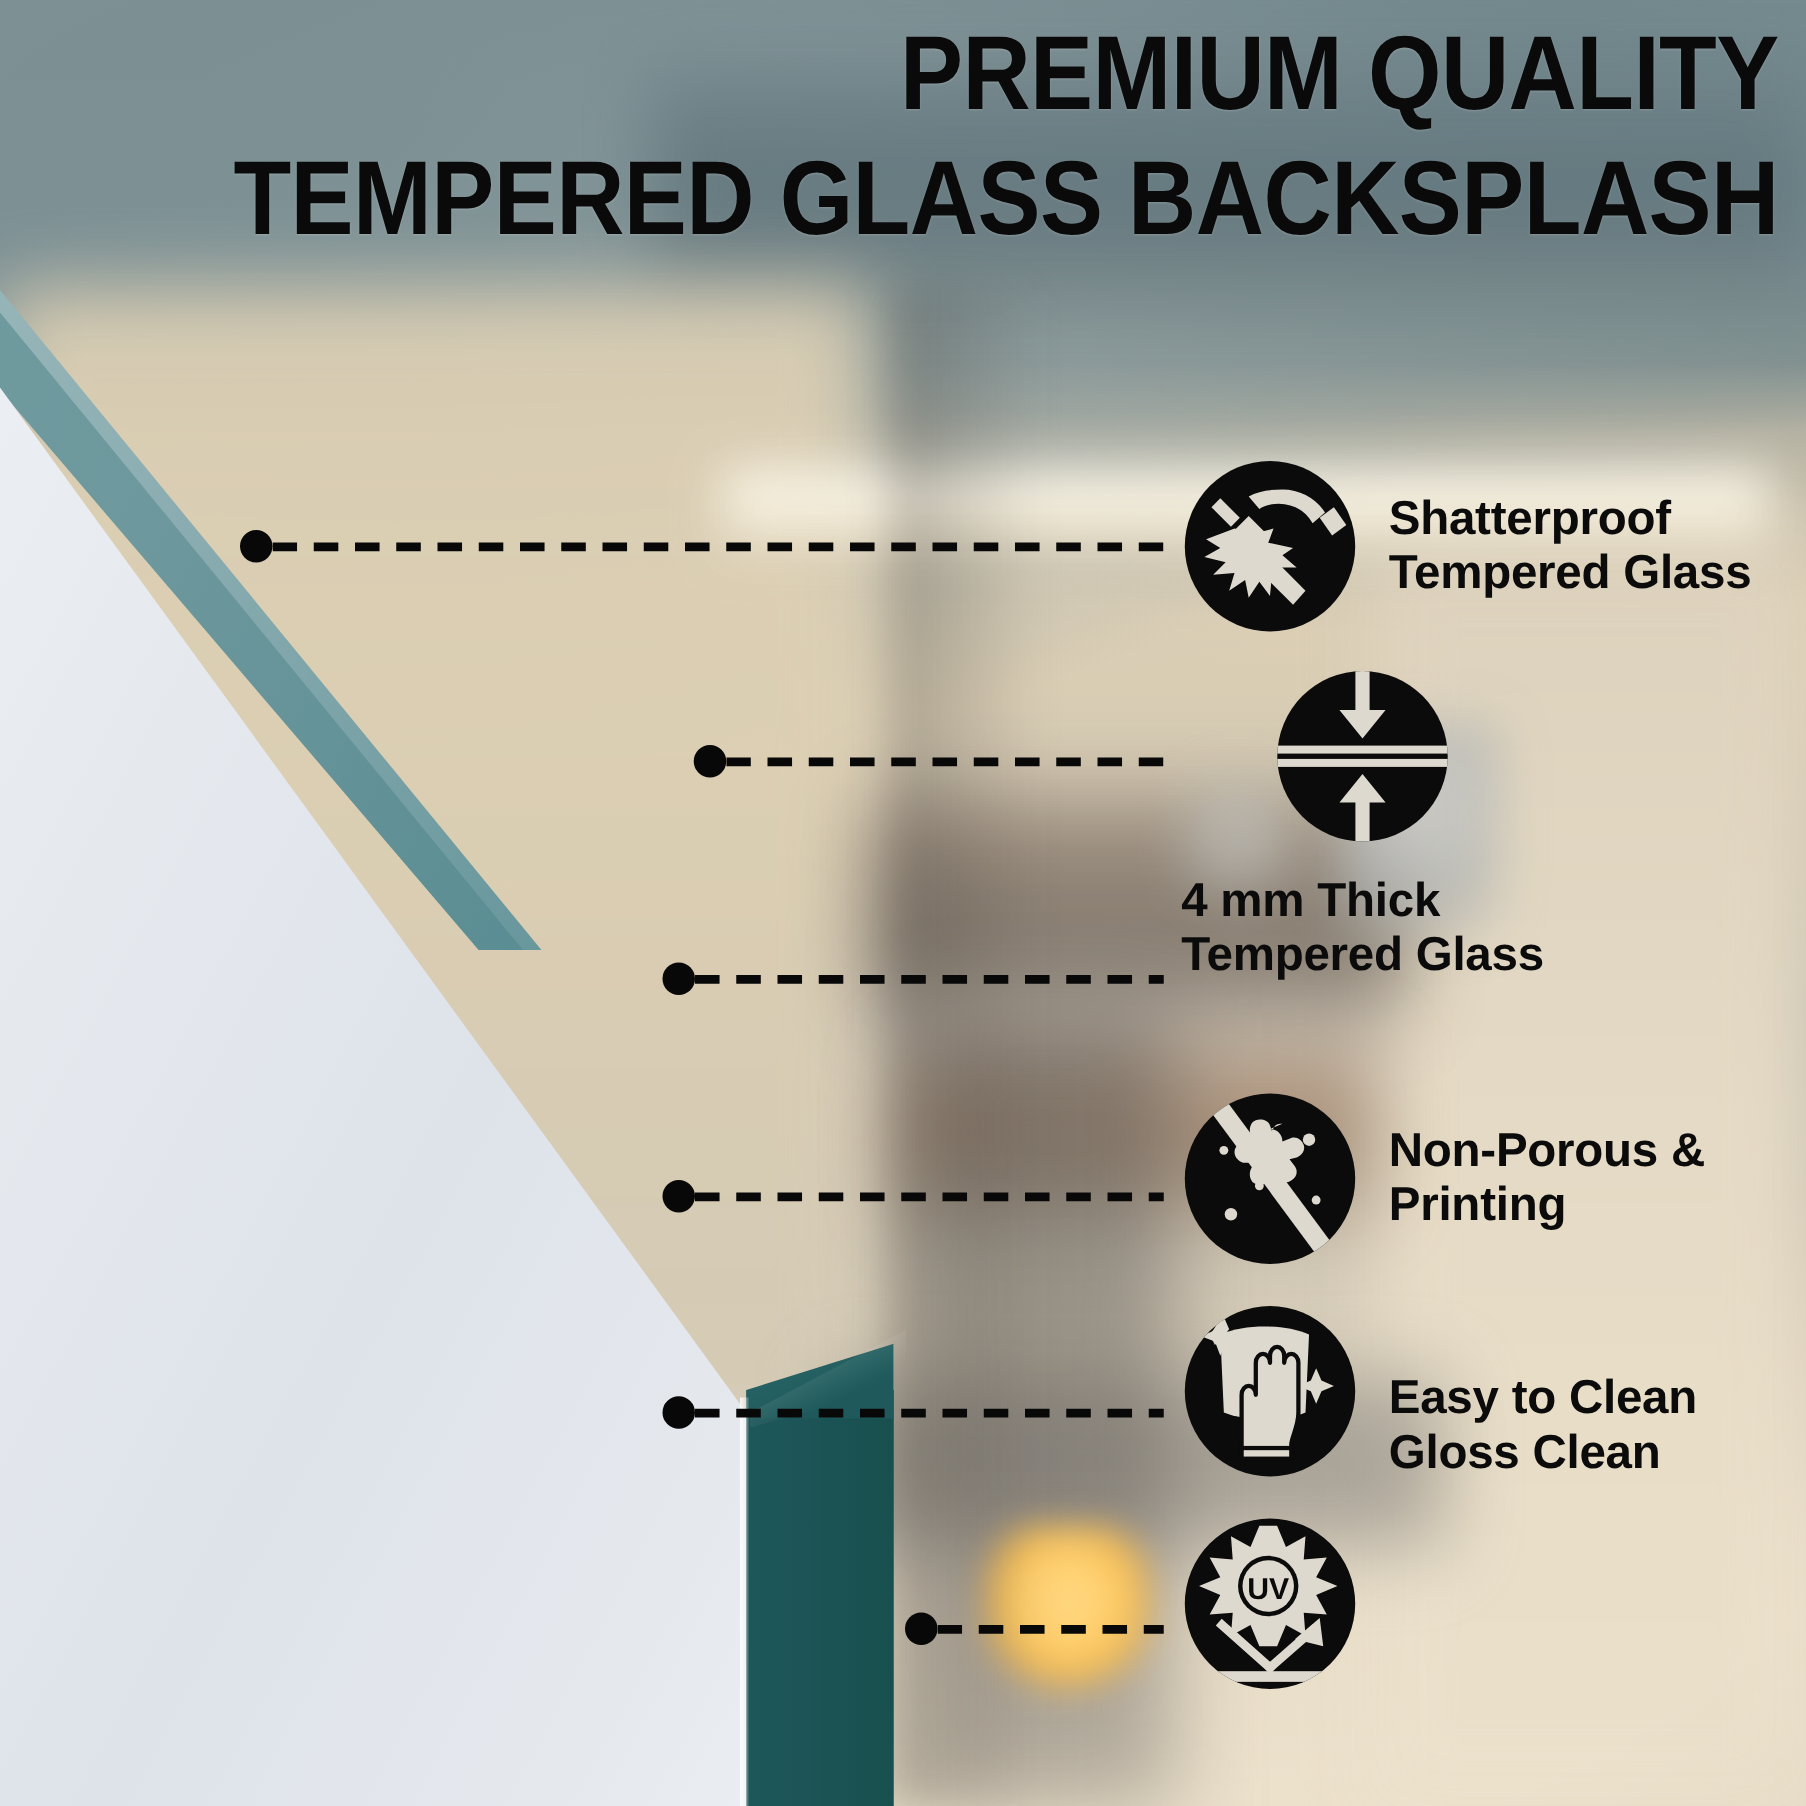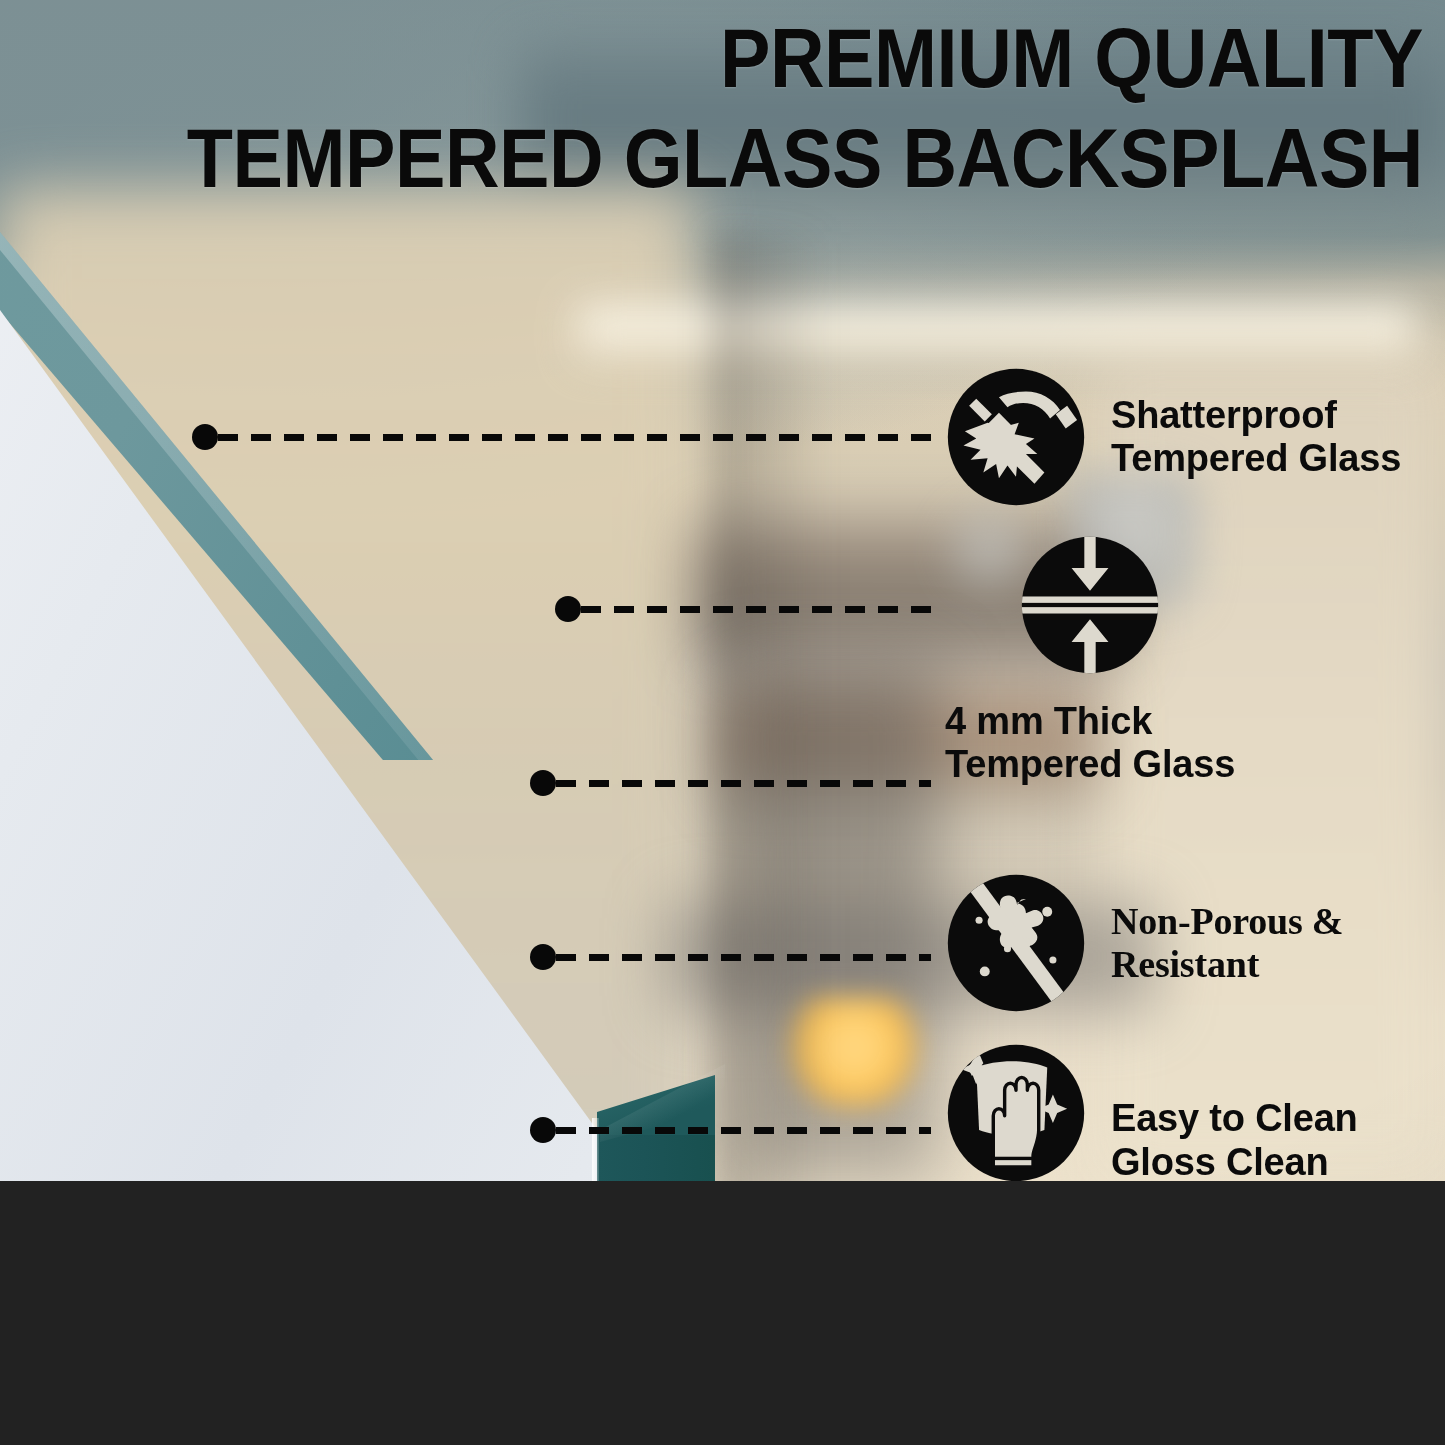--- a/index.html
+++ b/index.html
@@ -1,20 +1,20 @@
 <!DOCTYPE html>
 <html><head>
 <meta charset="utf-8">
 <style>
   html,body{margin:0;padding:0;background:#222;}
   *{box-sizing:border-box;}
 
   #scene{
     position:relative;
-    width:1445px;height:1181px;
+    width:1445px;height:1445px;
     overflow:hidden;
     font-family:"Liberation Sans", sans-serif;
     background:#ddd6c4;
   }
 
   
   .bg-layer{position:absolute;inset:0;}
 
   .bg-base{
     background:
@@ -283,21 +283,21 @@
             <rect x="-4" y="44" width="108" height="4.5"></rect>
             <rect x="-4" y="51.5" width="108" height="4.5"></rect>
           </g>
         </g>
       </svg>
     </span>
     <span class="flabel"><span>4 mm Thick</span><br><span>Tempered Glass</span></span>
   </div>
 
 
-  <div class="feature" style="top:872px;font-family:Liberation Serif, serif;">
+  <div class="feature" style="top:872px;">
     <span class="ficon">
       <svg viewBox="0 0 100 100" aria-hidden="true">
         <defs>
           <clipPath id="cc4">
               <circle cx="50" cy="50" r="48"></circle>
             </clipPath>
         </defs>
         <circle cx="50" cy="50" r="48" fill="#0b0b0b"></circle>
         <g clip-path="url(#cc4)" fill="#ddd9ce">
           <path d="M50 22c4 0 7 3 7 7l5-2c3-1 6 1 7 4 1 3-1 6-4 7l-4 1 3 4c2 3 1 6-2 8-3 2-6 1-8-2l-2-3-2 4c-1 3-5 4-8 3-3-1-4-5-3-8l2-4h-5c-3 0-6-3-6-6s3-6 6-6h5l-2-4c-1-3 0-7 3-8 3-1 7 0 8 3l1 3 2-3c1-1 3-1 4-1z"></path>
@@ -305,21 +305,21 @@
           <circle cx="57" cy="49" r="3"></circle>
           <circle cx="44" cy="54" r="2.5"></circle>
           <circle cx="72" cy="28" r="3.5"></circle>
           <circle cx="28" cy="70" r="3.5"></circle>
           <circle cx="76" cy="62" r="2.5"></circle>
           <circle cx="24" cy="34" r="2.5"></circle>
           <path d="M12 6 21 0l68 92-9 6z"></path>
         </g>
       </svg>
     </span>
-    <span class="flabel"><span>Non-Porous &amp;</span><br><span>Resistant</span></span>
+    <span class="flabel"><span>Non-Porous &amp;</span><br><span>Printing</span></span>
   </div>
 
   <div class="feature" style="top:1042px;align-items:flex-end;">
     <span class="ficon">
       <svg viewBox="0 0 100 100" aria-hidden="true">
         <defs>
           <clipPath id="cc5">
               <circle cx="50" cy="50" r="48"></circle>
             </clipPath>
         </defs>

